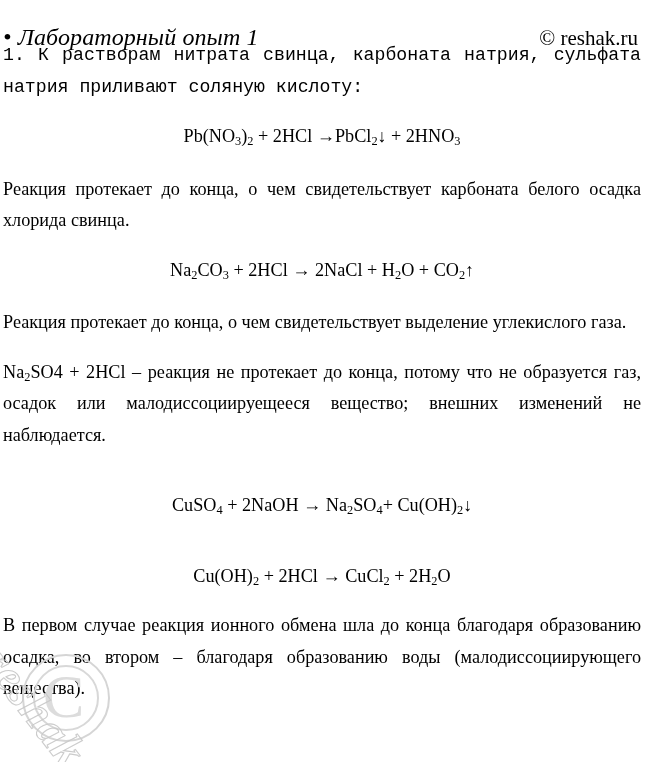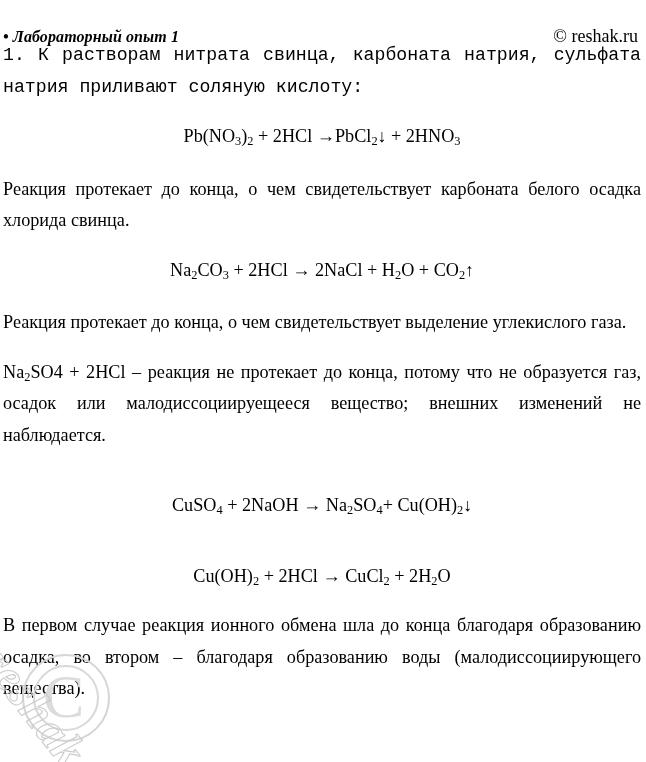--- a/index.html
+++ b/index.html
@@ -30,28 +30,28 @@
   .header {
     position: relative;
     display: flex;
     align-items: baseline;
     justify-content: space-between;
     padding: 3px 6px 0 3px;
     height: 30px;
     box-sizing: border-box;
   }
   .header-title {
-    font-weight: bold;
+    font-weight: normal;
     font-style: italic;
-    font-size: 16px;
+    font-size: 24px;
     letter-spacing: 0.1px;
     white-space: nowrap;
   }
   .header-copy {
-    font-size: 18px;
+    font-size: 21px;
     white-space: nowrap;
     padding-right: 2px;
     margin-top: 23px;
   }
 
   
   .content {
     position: relative;
     padding: 0 5px 0 3px;
     box-sizing: border-box;

